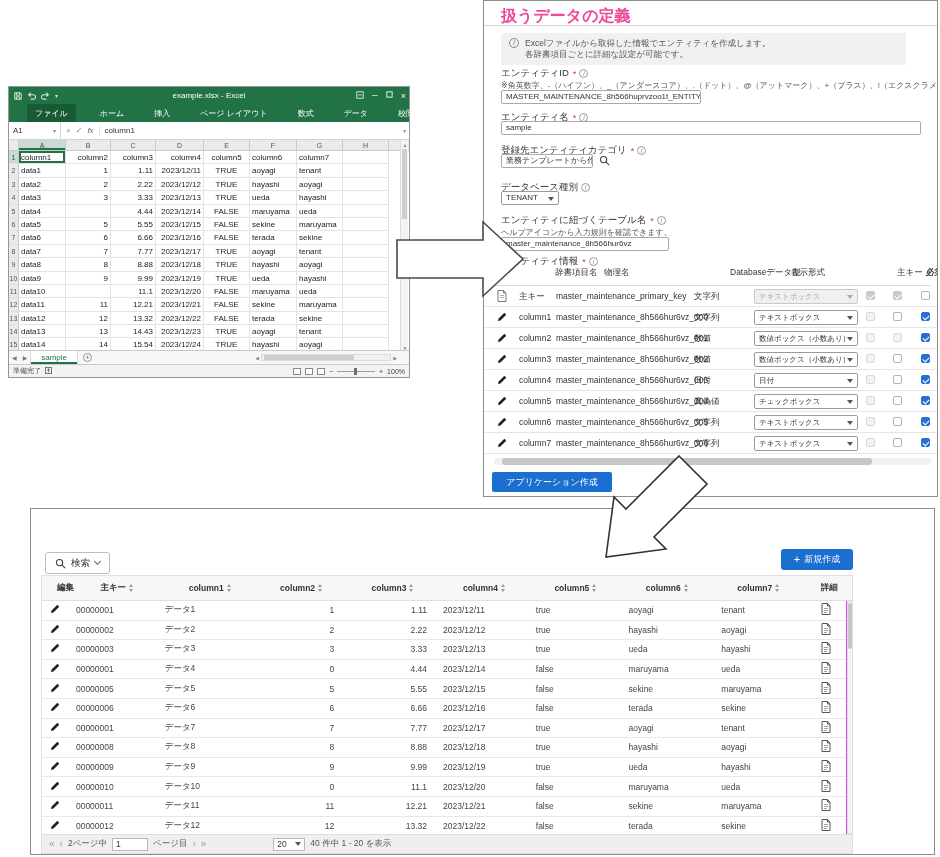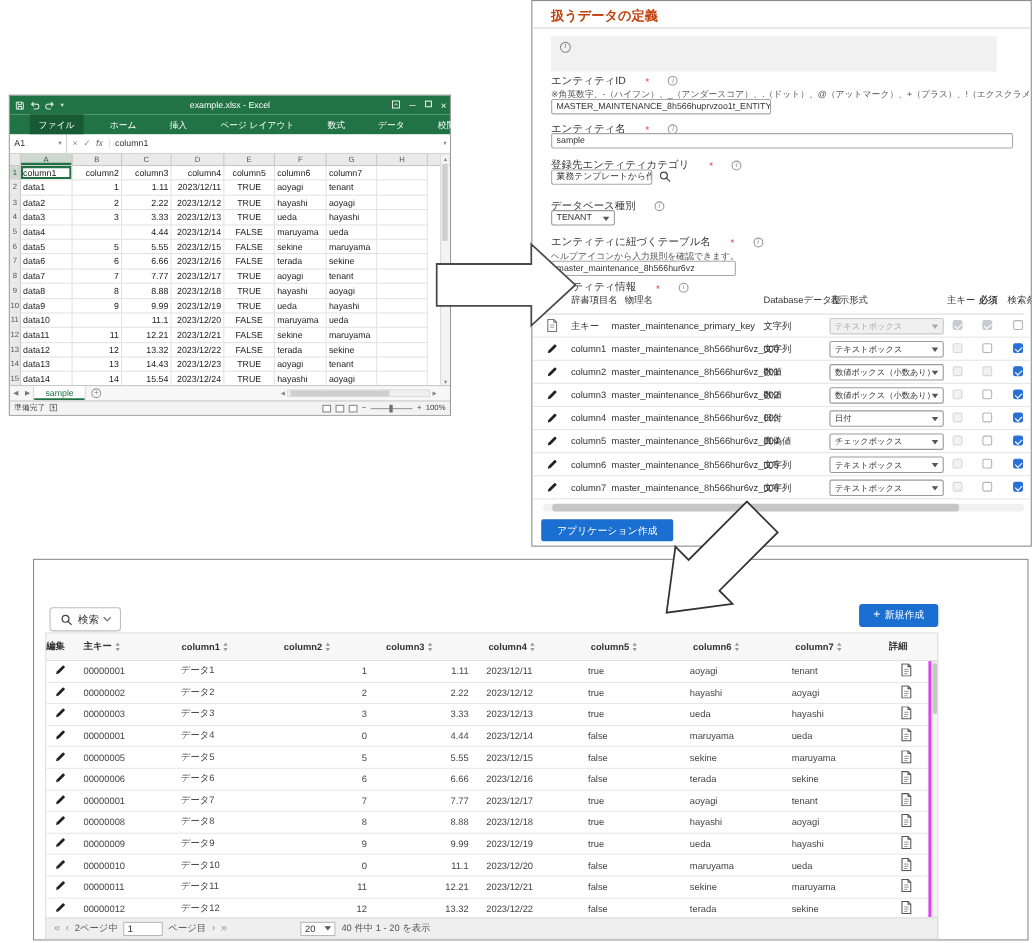--- a/index.html
+++ b/index.html
@@ -60,34 +60,34 @@
   .xl-harr{font-size:5px;color:#888;}
   .xl-status{position:absolute;left:0;right:0;bottom:0;height:13px;background:#f3f3f3;border-top:1px solid #c9c9c9;display:flex;align-items:center;font-size:7px;color:#444;}
   .xl-ready{padding-left:4px;display:flex;gap:4px;align-items:center;}
   .xl-statr{margin-left:auto;display:flex;align-items:center;gap:4px;padding-right:4px;}
   .xl-vicon{width:8px;height:7px;border:1px solid #8a8a8a;background:#fff;}
   .xl-ztrack{width:38px;height:1px;background:#9a9a9a;position:relative;}
   .xl-zthumb{position:absolute;left:17px;top:-3px;width:3px;height:7px;background:#6e6e6e;}
 
   
   .fp{position:absolute;left:483px;top:0;width:455px;height:497px;border:1px solid #8d8d8d;background:#fff;font-size:9px;color:#333;overflow:hidden;}
-  .fp-title{position:absolute;left:17px;top:5px;font-size:12px;font-weight:bold;color:#c2410c;}
+  .fp-title{position:absolute;left:17px;top:5px;font-size:16px;font-weight:bold;color:#ec4899;}
   .fp-hr{position:absolute;left:0;right:0;top:24px;border-top:1px solid #d8d8d8;}
   .fp-info{position:absolute;left:17px;top:32px;width:405px;height:32px;background:#f1f1f1;display:flex;padding:5px 8px;gap:6px;color:#555;font-size:8.5px;line-height:11px;}
   .ico-i{flex:0 0 auto;width:10px;height:10px;border:1px solid #8a8a8a;border-radius:50%;color:#777;font-size:7px;line-height:8px;text-align:center;font-style:italic;}
-  .lbl{position:absolute;left:17px;font-size:9.5px;color:#333;display:flex;align-items:center;gap:17px;}
+  .lbl{position:absolute;left:17px;font-size:9.5px;color:#333;display:flex;align-items:center;gap:3px;}
   .req{color:#d23b32;font-size:9px;margin-left:1px;}
   .help{width:9px;height:9px;border:1px solid #9a9a9a;border-radius:50%;color:#888;font-size:6.5px;line-height:7px;text-align:center;font-style:italic;}
   .note{position:absolute;left:17px;font-size:8px;color:#555;white-space:nowrap;}
   .inp{position:absolute;left:17px;height:14px;border:1px solid #a8a8a8;border-radius:2px;background:#fff;font-size:8px;line-height:12px;padding:0 4px;white-space:nowrap;overflow:hidden;color:#333;}
   .sel{position:absolute;left:17px;height:14px;border:1px solid #9a9a9a;border-radius:2px;background:#fff;font-size:8px;line-height:12px;padding:0 12px 0 4px;color:#333;}
   .sel::after{content:'';position:absolute;right:4px;top:5px;border-left:3px solid transparent;border-right:3px solid transparent;border-top:4px solid #555;}
   .mag{position:absolute;left:115px;top:154px;}
   .et-head{position:absolute;left:0;top:266px;height:16px;width:100%;font-size:8.5px;color:#333;}
-  .et-head span{position:absolute;top:0;white-space:nowrap;}
+  .et-head span{position:absolute;top:0;white-space:nowrap;margin-left:36px;}
   .et-hr{position:absolute;left:10px;right:6px;top:284px;border-top:1px solid #dcdcdc;}
   .et-rows{position:absolute;left:0;top:285px;right:0;}
   .et-row{position:relative;height:21px;border-bottom:1px solid #e6e6e6;font-size:8.5px;color:#333;}
   .et-row span{position:absolute;top:5px;white-space:nowrap;}
   .et-ic{position:absolute;left:13px;top:4px;}
   .et-item{left:35px;}
   .et-phys{left:72px;}
   .et-dbt{left:210px;}
   .et-sel{position:absolute;left:270px;top:3px;width:104px;height:15px;border:1px solid #9a9a9a;border-radius:2px;background:#fff;font-size:7.5px;line-height:13px;padding:0 12px 0 4px;white-space:nowrap;overflow:hidden;}
   .et-sel::after{content:'';position:absolute;right:4px;top:5px;border-left:3px solid transparent;border-right:3px solid transparent;border-top:4px solid #555;}
@@ -116,25 +116,25 @@
   .lp-new{position:absolute;left:750px;top:40px;width:72px;height:21px;background:#1b6fd0;border-radius:3px;color:#fff;display:flex;align-items:center;justify-content:center;gap:4px;font-size:9px;}
   .lp-new .plus{font-size:11px;line-height:9px;}
   .cols{display:flex;align-items:center;}
   .cols>div{padding:0 8px;white-space:nowrap;overflow:hidden;}
   .cols>:nth-child(1){width:26px;padding:0;text-align:center;}
   .cols>:nth-child(2){width:89px;}
   .cols>:nth-child(3),.cols>:nth-child(4),.cols>:nth-child(5),.cols>:nth-child(6),
   .cols>:nth-child(7),.cols>:nth-child(8),.cols>:nth-child(9){width:93px;}
   .cols>:nth-child(10){width:40px;padding:0;text-align:center;}
   .lt-head{position:absolute;left:10px;top:66px;width:812px;height:26px;background:#f7f7f7;border:1px solid #e0e0e0;font-size:8.5px;font-weight:bold;color:#333;}
-  .lt-head .hcell{display:flex;align-items:center;gap:3px;}
+  .lt-head .hcell{display:flex;align-items:center;gap:3px;margin-left:15px;}
   .sort{display:inline-flex;flex-direction:column;gap:1.5px;}
   .tri-up{width:0;height:0;border-left:2.5px solid transparent;border-right:2.5px solid transparent;border-bottom:3.5px solid #9a9a9a;}
   .tri-dn{width:0;height:0;border-left:2.5px solid transparent;border-right:2.5px solid transparent;border-top:3.5px solid #9a9a9a;}
-  .lt-body{position:absolute;left:10px;top:92px;width:806px;height:233px;overflow:hidden;border-left:1px solid #e0e0e0;border-right:3px solid #d946ef;background:#fff;}
+  .lt-body{position:absolute;left:10px;top:92px;width:806px;height:233px;overflow:hidden;border-left:1px solid #e0e0e0;border-right:1px solid #d946ef;background:#fff;}
   .lt-row{height:19.6px;border-bottom:1px solid #e8e8e8;font-size:8.5px;color:#444;}
   .lt-row>:nth-child(4),.lt-row>:nth-child(5){text-align:right;}
   .lt-vscroll{position:absolute;left:816px;top:92px;width:6px;height:233px;background:#f4f4f4;border:1px solid #e0e0e0;}
   .lt-vthumb{position:absolute;left:0;top:1px;width:4px;height:46px;background:#c6c6c6;border-radius:2px;}
   .lp-pg{position:absolute;left:10px;top:325px;width:812px;height:20px;background:#efefef;border:1px solid #dedede;display:flex;align-items:center;gap:5px;padding:0 7px;font-size:8.5px;color:#555;}
   .pg-nav{color:#9a9a9a;font-size:10px;line-height:10px;}
   .pg-input{width:36px;height:13px;border:1px solid #b8b8b8;background:#fff;font-size:8.5px;line-height:11px;padding:0 3px;color:#333;}
   .pg-sel{margin-left:62px;width:32px;height:13px;border:1px solid #b8b8b8;background:#fff;display:flex;align-items:center;justify-content:space-between;padding:0 3px;font-size:8.5px;color:#333;}
   .pg-sel::after{content:'';border-left:3px solid transparent;border-right:3px solid transparent;border-top:4px solid #555;}
 
@@ -455,20 +455,24 @@
         <span>100%</span>
       </div>
     </div>
   </div>
 
   <div class="fp">
     <div class="fp-title">扱うデータの定義</div>
     <div class="fp-hr"></div>
     <div class="fp-info">
       <span class="ico-i">i</span>
+      <span>
+        <span>Excelファイルから取得した情報でエンティティを作成します。</span><br>
+        <span>各辞書項目ごとに詳細な設定が可能です。</span>
+      </span>
     </div>
 
     <div class="lbl" style="top:66px;">
       <span>エンティティID</span>
         <span class="req">*</span>
         <span class="help">i</span>
     </div>
     <div class="note" style="top:79px;">※角英数字、-（ハイフン）、_（アンダースコア）、.（ドット）、@（アットマーク）、+（プラス）、!（エクスクラメーション）で入力してください。</div>
     <div class="inp" style="top:89px;width:200px;">MASTER_MAINTENANCE_8h566huprvzoo1t_ENTITY_000</div>
 

